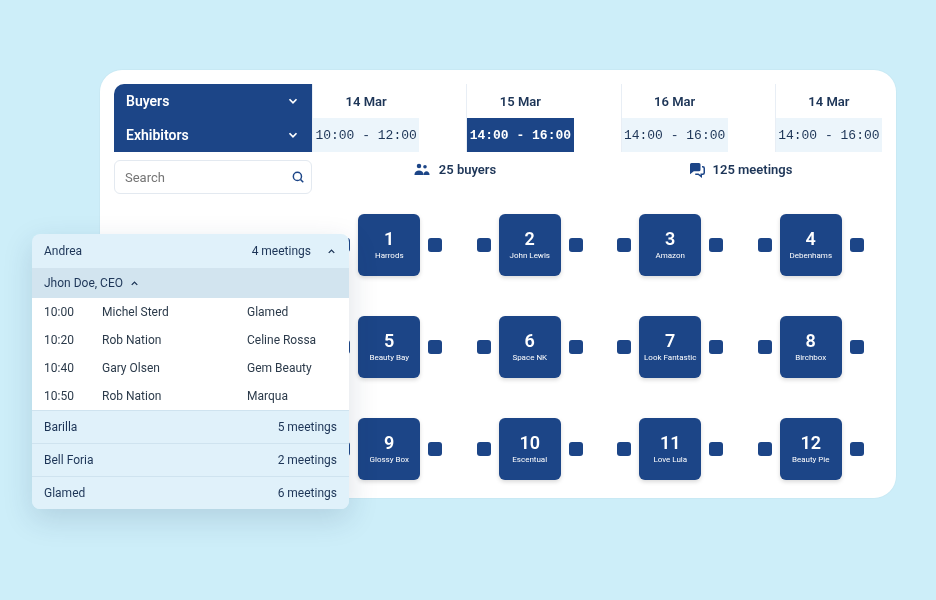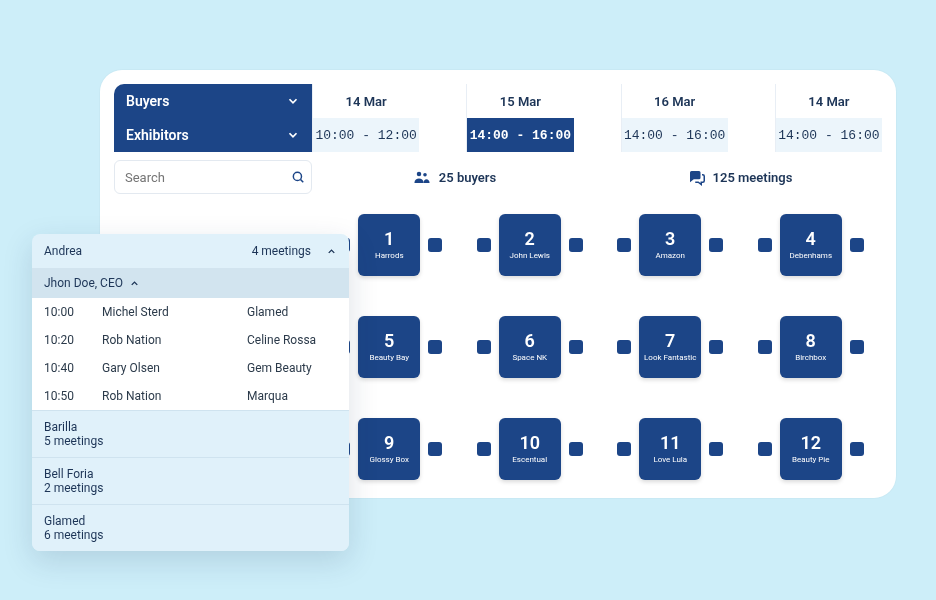--- a/index.html
+++ b/index.html
@@ -43,21 +43,21 @@
     background: #fff;
   }
   .hdr.row1 .cell { background: #ffffff; }
   .hdr.row2 .cell { background: #ecf5fb; font-weight: 500; font-family: Liberation Mono, monospace; }
   .hdr.row2 .cell.active { background: #1c4587; color: #fff; font-weight: 600; }
   .hdr.row1 .cell:last-child { border-top-right-radius: 10px; }
 
   .chev { width: 14px; height: 14px; }
 
   
-  .toolbar { display: flex; margin-top: 8px; align-items: center; }
+  .toolbar { display: flex; margin-top: 8px; align-items: flex-start; }
   .search {
     width: 198px;
     height: 34px;
     border: 1px solid #e3e9f0;
     border-radius: 6px;
     display: flex;
     align-items: center;
     padding: 0 10px;
     background: #fff;
   }
@@ -151,21 +151,20 @@
   .sched-row .t { width: 58px; }
   .sched-row .p { flex: 1; }
   .sched-row .c { width: 90px; }
   .sum-row {
     display: flex;
     justify-content: space-between;
     padding: 9px 12px;
     background: #e0f1fa;
     border-top: 1px solid #cfe3ef;
     font-size: 12px;
-    flex-direction: column;
   }
 
   .icon { display: inline-flex; }
 </style>
 </head>
 <body>
 
 <div class="panel">
 
   <div class="hdr row1">

